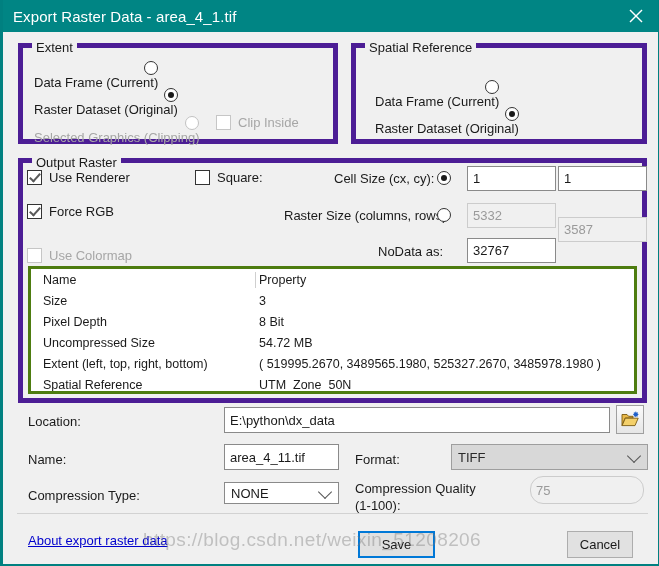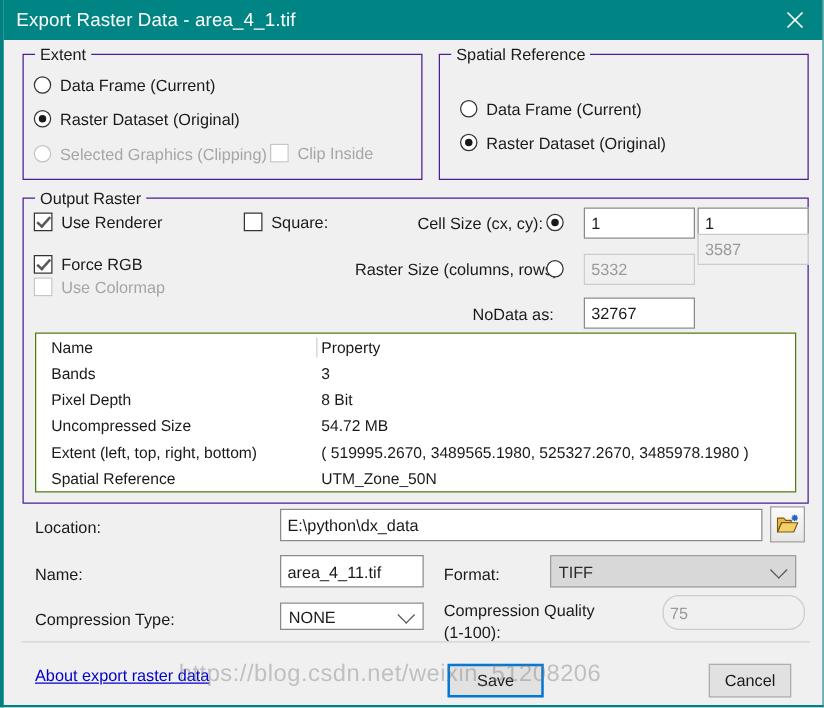--- a/index.html
+++ b/index.html
@@ -54,40 +54,41 @@
     height: 32px;
     display: flex;
     align-items: center;
     justify-content: center;
   }
   .close-btn svg { display: block; }
 
   
   .groupbox {
     position: absolute;
-    border: 1px solid #4c1d95;
+    border: 5px solid #4c1d95;
     box-sizing: border-box;
   }
   .group-title {
     position: absolute;
     top: -8px;
     left: 9px;
     background: #f0f0f0;
     padding: 0 4px;
     font-size: 13px;
     color: #1a1a1a;
     white-space: nowrap;
   }
 
   
   .radio-row {
     position: absolute;
     display: flex;
-    align-items: flex-start;
-    white-space: nowrap;
+    align-items: flex-end;
+    white-space: nowrap;
+    flex-direction: column;
   }
   .radio {
     width: 14px;
     height: 14px;
     border-radius: 50%;
     border: 1px solid #333333;
     background: #ffffff;
     box-sizing: border-box;
     position: relative;
     flex: 0 0 auto;
@@ -169,21 +170,21 @@
   .tinput.disabled {
     background: #f0f0f0;
     border-color: #cccccc;
     color: #9a9a9a;
   }
 
   
   .proptable {
     position: absolute;
     box-sizing: border-box;
-    border: 1px solid #4d7c0f;
+    border: 3px solid #4d7c0f;
     background: #ffffff;
     overflow: hidden;
   }
   .proprow {
     display: flex;
     height: 21px;
     align-items: center;
     font-size: 12.5px;
     color: #1a1a1a;
   }
@@ -357,21 +358,21 @@
   <div class="check-row" style="left:24px; top:170px;">
     <span class="checkbox checked"></span>
     <span class="check-label">Use Renderer</span>
   </div>
 
   <div class="check-row" style="left:24px; top:204px;">
     <span class="checkbox checked"></span>
     <span class="check-label">Force RGB</span>
   </div>
 
-  <div class="check-row" style="left:24px; top:222px;">
+  <div class="check-row" style="left:24px; top:248px;">
     <span class="checkbox disabled"></span>
     <span class="check-label disabled">Use Colormap</span>
   </div>
 
   <div class="check-row" style="left:192px; top:170px;">
     <span class="checkbox"></span>
     <span class="check-label">Square:</span>
   </div>
 
   <span class="lbl" style="left:331px; top:171px;">Cell Size (cx, cy):</span>
@@ -379,33 +380,33 @@
     <span class="radio checked"></span>
   </div>
   <div class="tinput" style="left:464px; top:166px; width:89px; height:25px;">1</div>
   <div class="tinput" style="left:555px; top:166px; width:89px; height:25px;">1</div>
 
   <span class="lbl" style="left:281px; top:208px;">Raster Size (columns, rows):</span>
   <div class="radio-row" style="left:434px; top:208px;">
     <span class="radio"></span>
   </div>
   <div class="tinput disabled" style="left:464px; top:203px; width:89px; height:25px;">5332</div>
-  <div class="tinput disabled" style="left:555px; top:187px; width:89px; height:25px;text-align:center;">3587</div>
+  <div class="tinput disabled" style="left:555px; top:217px; width:89px; height:25px;text-align:center;">3587</div>
 
   <span class="lbl" style="left:375px; top:244px;">NoData as:</span>
   <div class="tinput" style="left:464px; top:238px; width:89px; height:25px;">32767</div>
 
   <div class="proptable" style="left:25px; top:266px; width:609px; height:128px;">
     <div class="col-sep"></div>
     <div class="proprow">
       <span class="propname">Name</span>
       <span class="propval">Property</span>
     </div>
     <div class="proprow">
-      <span class="propname">Bands</span>
+      <span class="propname">Size</span>
       <span class="propval">3</span>
     </div>
     <div class="proprow">
       <span class="propname">Pixel Depth</span>
       <span class="propval">8 Bit</span>
     </div>
     <div class="proprow">
       <span class="propname">Uncompressed Size</span>
       <span class="propval">54.72 MB</span>
     </div>
@@ -426,21 +427,21 @@
       <path d="M1 14.5 V3.5 h5 l1.6 1.8 H12 V7 H4.2 L1 14.5 Z" fill="#e9b949" stroke="#7a5a11" stroke-width="0.9" stroke-linejoin="round"></path>
       <path d="M4.3 7.2 H17.2 L14 14.6 H1.1 Z" fill="#f4d06a" stroke="#7a5a11" stroke-width="0.9" stroke-linejoin="round"></path>
       <path d="M14.8 1.2 v4.2 M12.7 3.3 h4.2 M13.3 1.8 l3 3 M16.3 1.8 l-3 3" stroke="#1f5fc9" stroke-width="1.2" stroke-linecap="round"></path>
     </svg>
   </div>
 
   <span class="lbl" style="left:25px; top:452px;">Name:</span>
   <div class="tinput" style="left:221px; top:444px; width:115px; height:26px;">area_4_11.tif</div>
 
   <span class="lbl" style="left:352px; top:452px;">Format:</span>
-  <div class="dropdown grayed" style="left:437px; top:444px; width:197px; height:26px;">
+  <div class="dropdown grayed" style="left:448px; top:444px; width:197px; height:26px;">
     <span>TIFF</span>
     <span class="chev"></span>
   </div>
 
   <span class="lbl" style="left:25px; top:488px;text-align:right;">Compression Type:</span>
   <div class="dropdown" style="left:221px; top:482px; width:115px; height:22px;">
     <span>NONE</span>
     <span class="chev"></span>
   </div>
 

